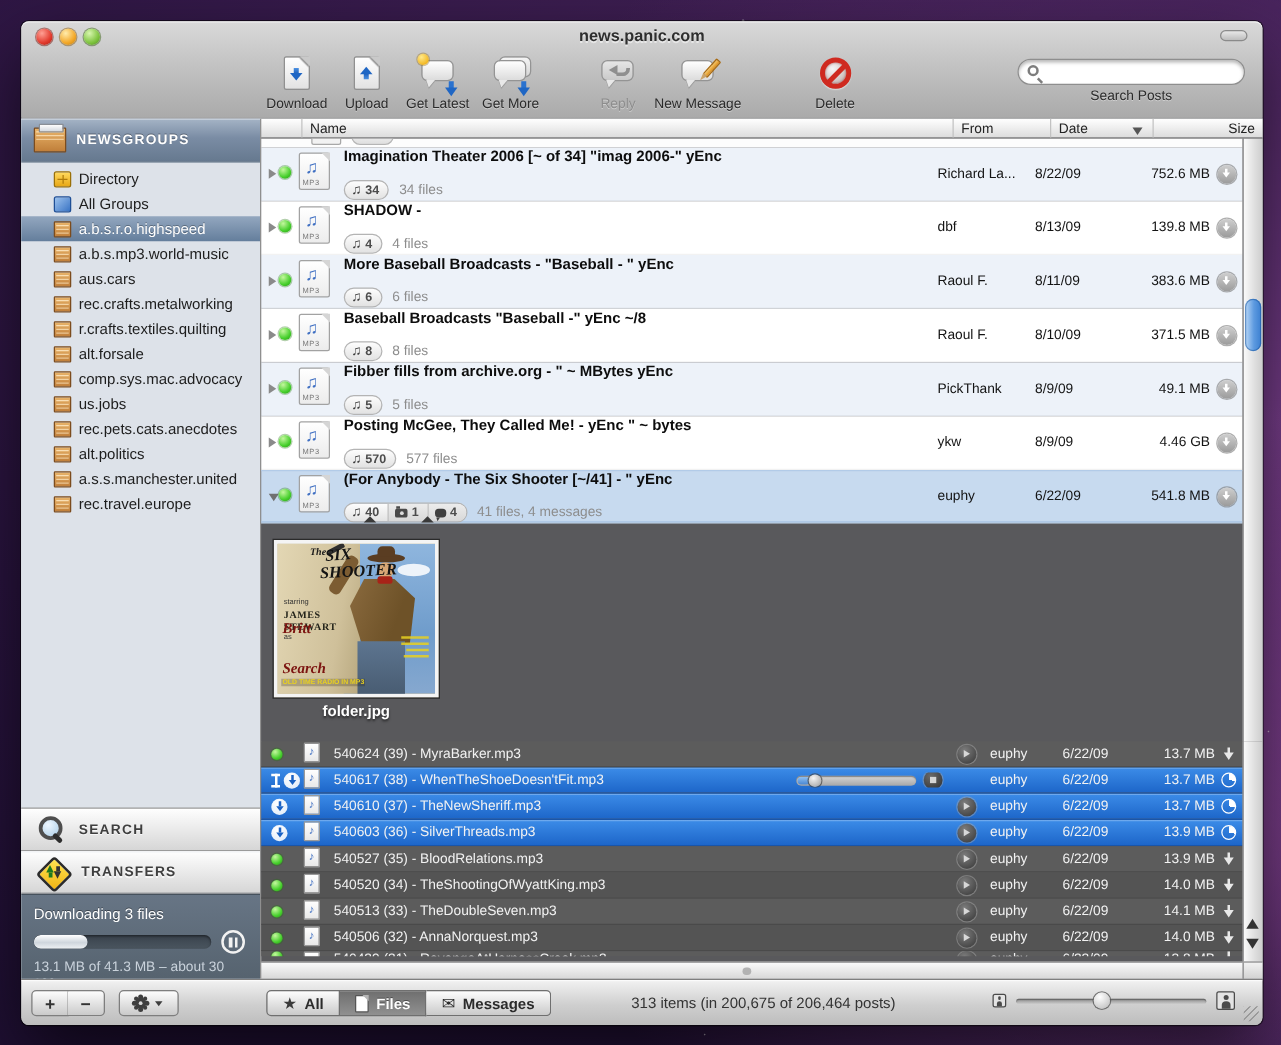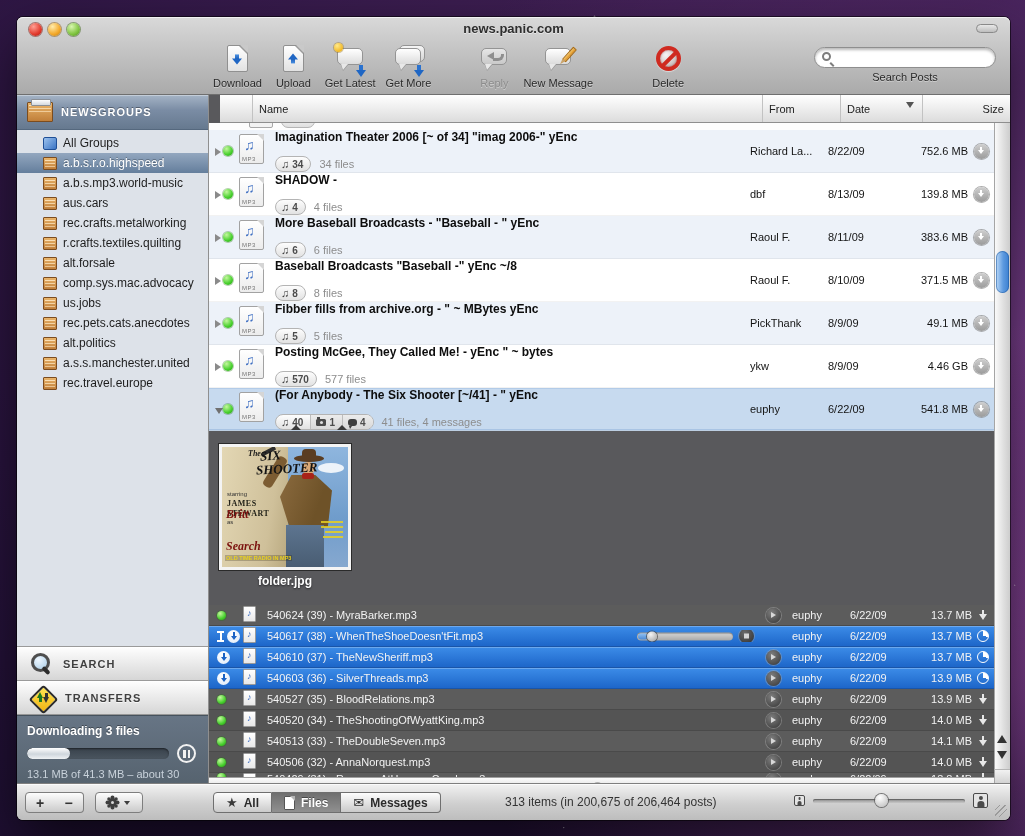--- a/index.html
+++ b/index.html
@@ -136,33 +136,33 @@
   .diamond { position:relative; width:26px; height:26px; flex:none; }
   .diamond::before { content:""; position:absolute; left:4px; top:4px; width:17px; height:17px; transform:rotate(45deg);
     background:linear-gradient(135deg,#ffe452,#f0b414); border:2px solid #2b2b2b; border-radius:3px; }
   .dia-up, .dia-dn { position:absolute; width:0; }
   .dia-up { left:8px; top:7px; border-left:3.5px solid transparent; border-right:3.5px solid transparent; border-bottom:6px solid #1e7a1e; }
   .dia-up::after { content:""; position:absolute; left:-1.5px; top:6px; width:3px; height:4px; background:#1e7a1e; }
   .dia-dn { left:14px; top:12px; border-left:3.5px solid transparent; border-right:3.5px solid transparent; border-top:6px solid #333; }
   .dia-dn::before { content:""; position:absolute; left:-1.5px; top:-10px; width:3px; height:4px; background:#333; }
   .sb-transfers { height:68px; flex:none; background:linear-gradient(#677585,#56636f); padding:8px 10px 0 10px;
     border-top:1px solid #46525d; }
-  .dl-title { color:#fff; font-weight:bold; font-size:12px; text-shadow:0 -1px 0 rgba(0,0,0,.4); }
+  .dl-title { color:#fff; font-weight:normal; font-size:12px; text-shadow:0 -1px 0 rgba(0,0,0,.4); }
   .dl-row { display:flex; align-items:center; gap:8px; margin-top:6px; }
   .dl-track { width:142px; height:11px; border-radius:6px; background:linear-gradient(#39424c,#4a555f);
     box-shadow:inset 0 1px 2px rgba(0,0,0,.5); position:relative; overflow:hidden; }
   .dl-fill { height:100%; border-radius:6px; background:linear-gradient(#ffffff,#cfd6dd 55%,#eef1f4); width:30%; }
   .pausebtn { position:relative; width:19px; height:19px; border:2px solid #f2f2f2; border-radius:50%; display:inline-flex;
     align-items:center; justify-content:center; gap:2px; }
   .pausebtn i { width:2.5px; height:8px; background:#f2f2f2; }
   .dl-detail { margin-top:5px; font-size:11px; color:#c9d2db; }
   
   .main { flex:1; display:flex; flex-direction:column; background:#59595c; min-width:0; }
-  .listheader { height:28px; flex:none; display:flex; align-items:center; background:linear-gradient(#ffffff,#dcdcdc);
-    border-bottom:1px solid #8e8e8e; font-size:11px; color:#222;margin-left:11px; }
+  .listheader { height:16px; flex:none; display:flex; align-items:center; background:linear-gradient(#ffffff,#dcdcdc);
+    border-bottom:1px solid #8e8e8e; font-size:11px; color:#222; }
   .ch { padding:0 6px; height:100%; display:flex; align-items:center; }
   .ch-blank { width:32px; }
   .ch-name { flex:1; border-left:1px solid #c2c2c2; }
   .ch-from { width:78px; border-left:1px solid #c2c2c2; }
   .ch-date { width:82px; border-left:1px solid #c2c2c2; position:relative; }
   .sortarrow { position:absolute; right:8px; top:7px; border-left:4px solid transparent; border-right:4px solid transparent;
     border-top:6px solid #555; }
   .ch-size { width:88px; border-left:1px solid #c2c2c2; justify-content:flex-end; }
   .mainrows { flex:1; display:flex; min-height:0; }
   .rowsarea { flex:1; min-width:0; display:flex; flex-direction:column; }
@@ -432,20 +432,25 @@
   </div>
 
   <div class="content">
     <div class="sidebar">
       <div class="sb-header">
         <span class="crate crate-lg"></span>
         <span>NEWSGROUPS</span>
       </div>
       <div class="sb-list">
 
+          <div class="sgitem">
+            <span class="gicon gi-dir"></span>
+
+            <span class="glabel">Directory</span>
+          </div>
 
           <div class="sgitem">
 
             <span class="gicon gi-all"></span>
 
             <span class="glabel">All Groups</span>
           </div>
 
           <div class="sgitem sel">
 

